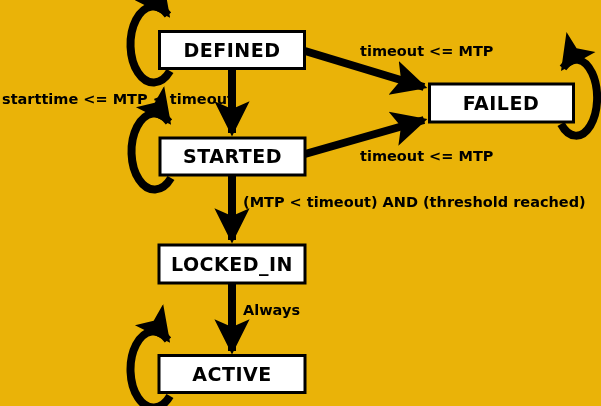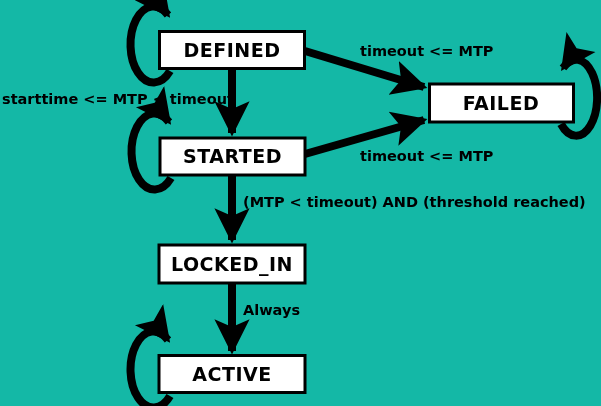--- a/index.html
+++ b/index.html
@@ -4,21 +4,21 @@
 <style>
   html, body {
     margin: 0;
     padding: 0;
     background: #ffffff;
   }
   #stage {
     position: relative;
     width: 601px;
     height: 406px;
-    background: #14b8a6;
+    background: #eab308;
     overflow: hidden;
     font-family: "DejaVu Sans", sans-serif;
   }
   svg text {
     font-family: "DejaVu Sans", "Liberation Sans", sans-serif;
     font-weight: bold;
     fill: #000000;
   }
   .state-label {
     font-size: 19px;

